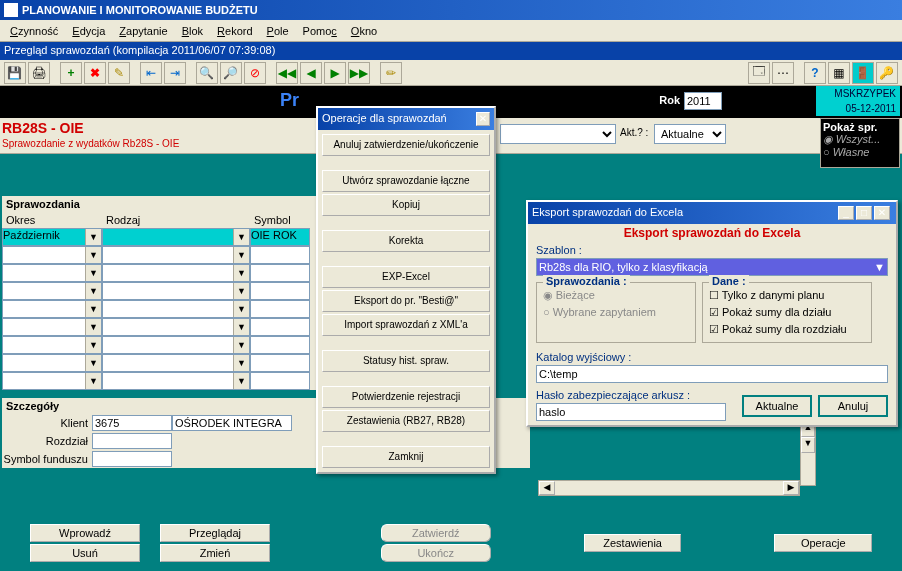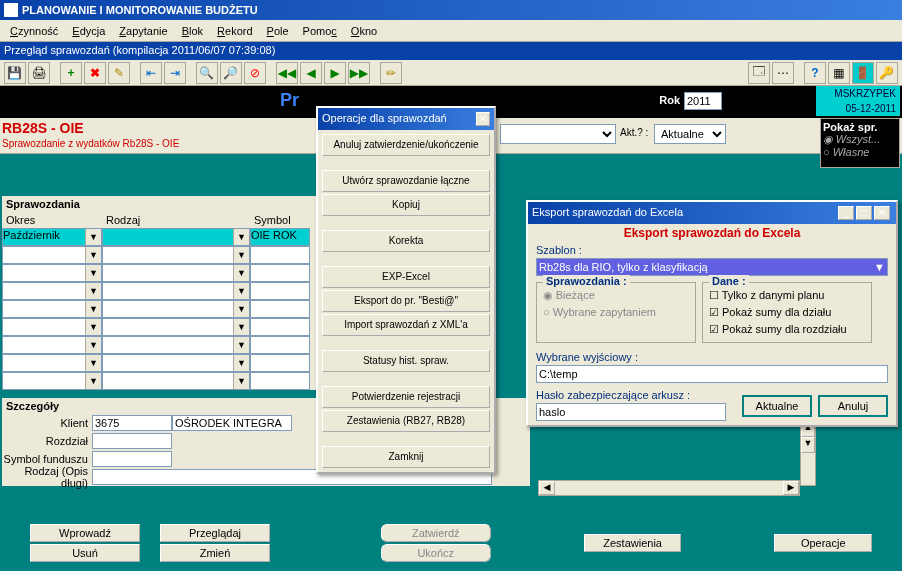--- a/index.html
+++ b/index.html
@@ -261,24 +261,20 @@
     <input class="szcz-field" style="width: 120px;" value="OŚRODEK INTEGRA">
   </div>
   <div class="szczegoly-row">
     <div class="szcz-label">Rozdział</div>
     <input class="szcz-field" style="width: 80px;">
   </div>
   <div class="szczegoly-row">
     <div class="szcz-label">Symbol funduszu</div>
     <input class="szcz-field" style="width: 80px;">
   </div>
-  <div class="szczegoly-row">
-    <div class="szcz-label">Rodzaj (Opis długi)</div>
-    <input class="szcz-field" style="width: 400px;">
-  </div>
 </div>
 
 <div class="right-scroll">
   <div class="up">▲</div>
   <div style="flex:1"></div>
   <div class="dn">▼</div>
 </div>
 <div class="bot-scroll">
   <div class="l">◀</div>
   <div class="r">▶</div>
@@ -351,21 +347,21 @@
       <label>◉ <span>Bieżące</span></label>
       <label>○ <span>Wybrane zapytaniem</span></label>
     </div>
     <div class="exp-group dane" style="width:170px">
       <span class="legend">Dane :</span>
       <label>☐ <span>Tylko z danymi planu</span></label>
       <label>☑ <span>Pokaż sumy dla działu</span></label>
       <label>☑ <span>Pokaż sumy dla rozdziału</span></label>
     </div>
   </div>
-  <div class="exp-label">Wybrane wyjściowy :</div>
+  <div class="exp-label">Katalog wyjściowy :</div>
   <input class="exp-input" value="C:\temp" style="">
   <div style="display:flex;align-items:center">
     <div style="flex:1">
       <div class="exp-label">Hasło zabezpieczające arkusz :</div>
       <input class="exp-input" style="width: 190px; margin-left: 8px;" value="haslo">
     </div>
     <div class="exp-buttons">
       <div class="exp-btn">Aktualne</div>
       <div class="exp-btn">Anuluj</div>
     </div>

